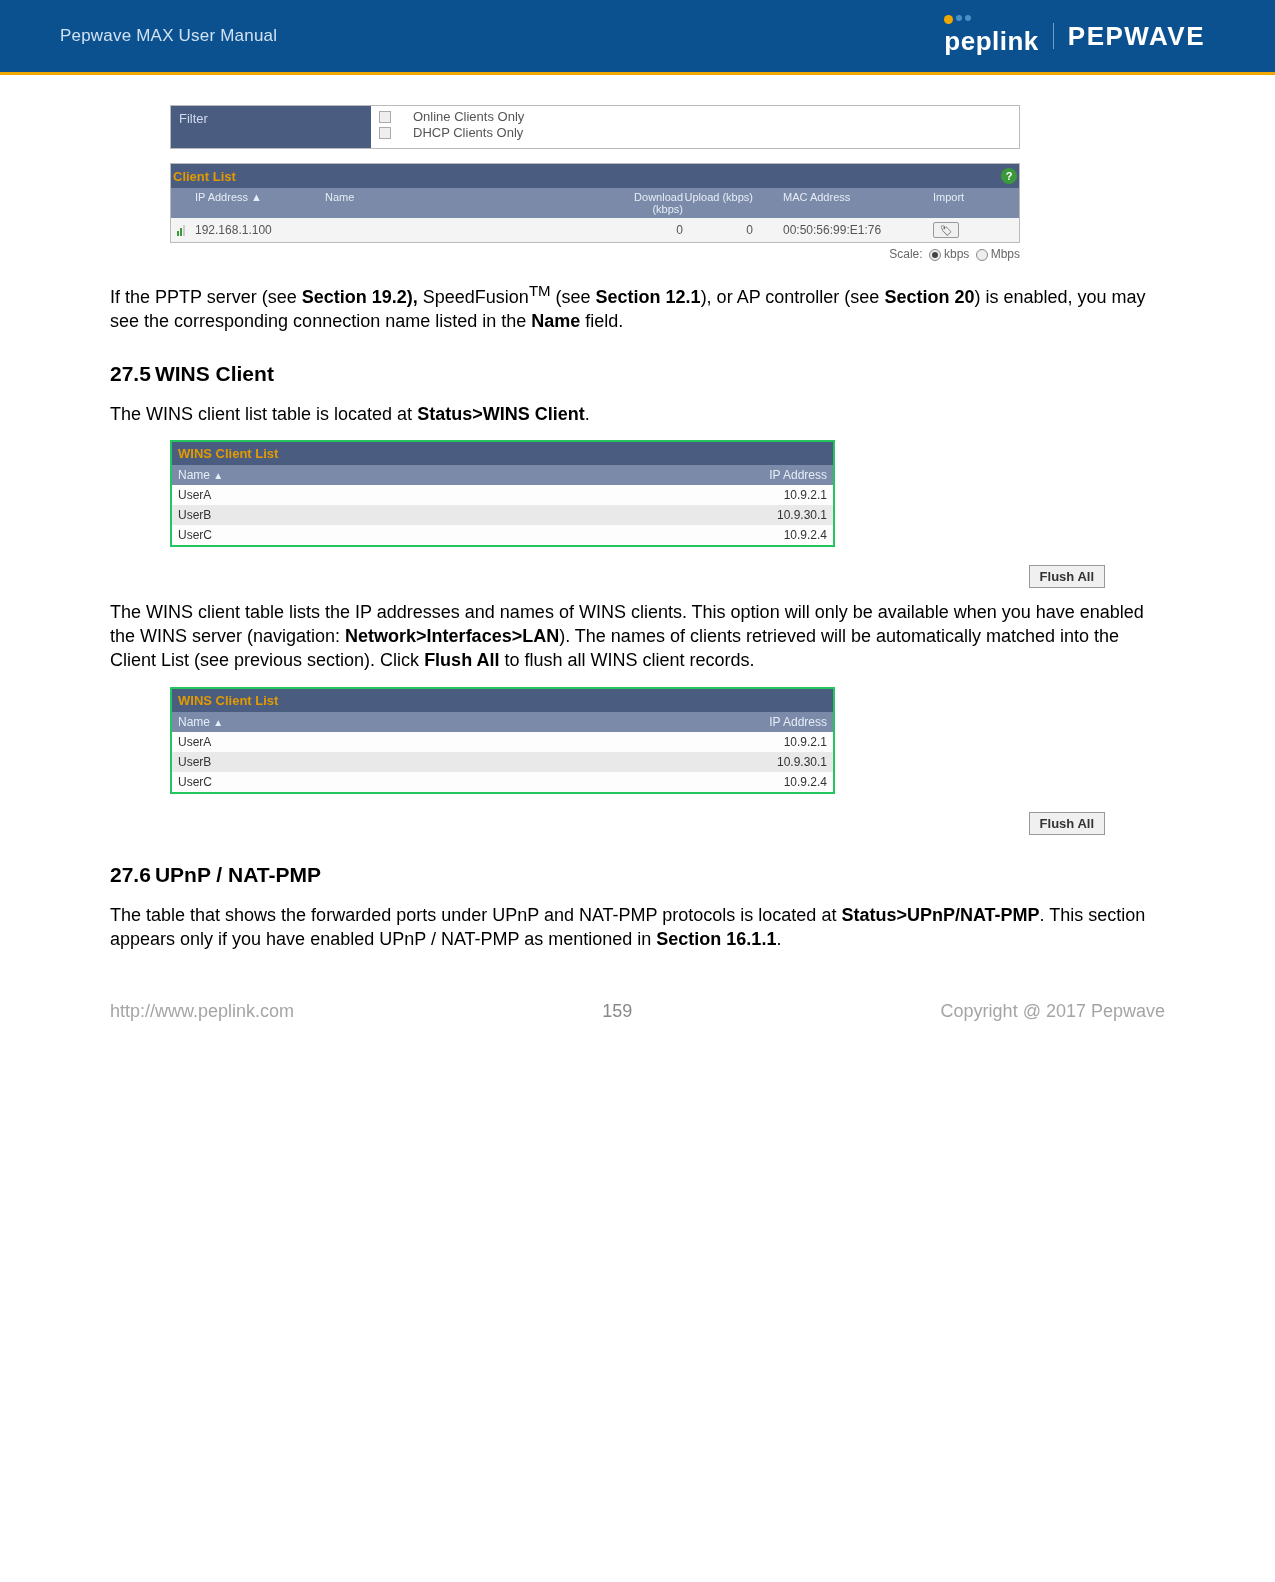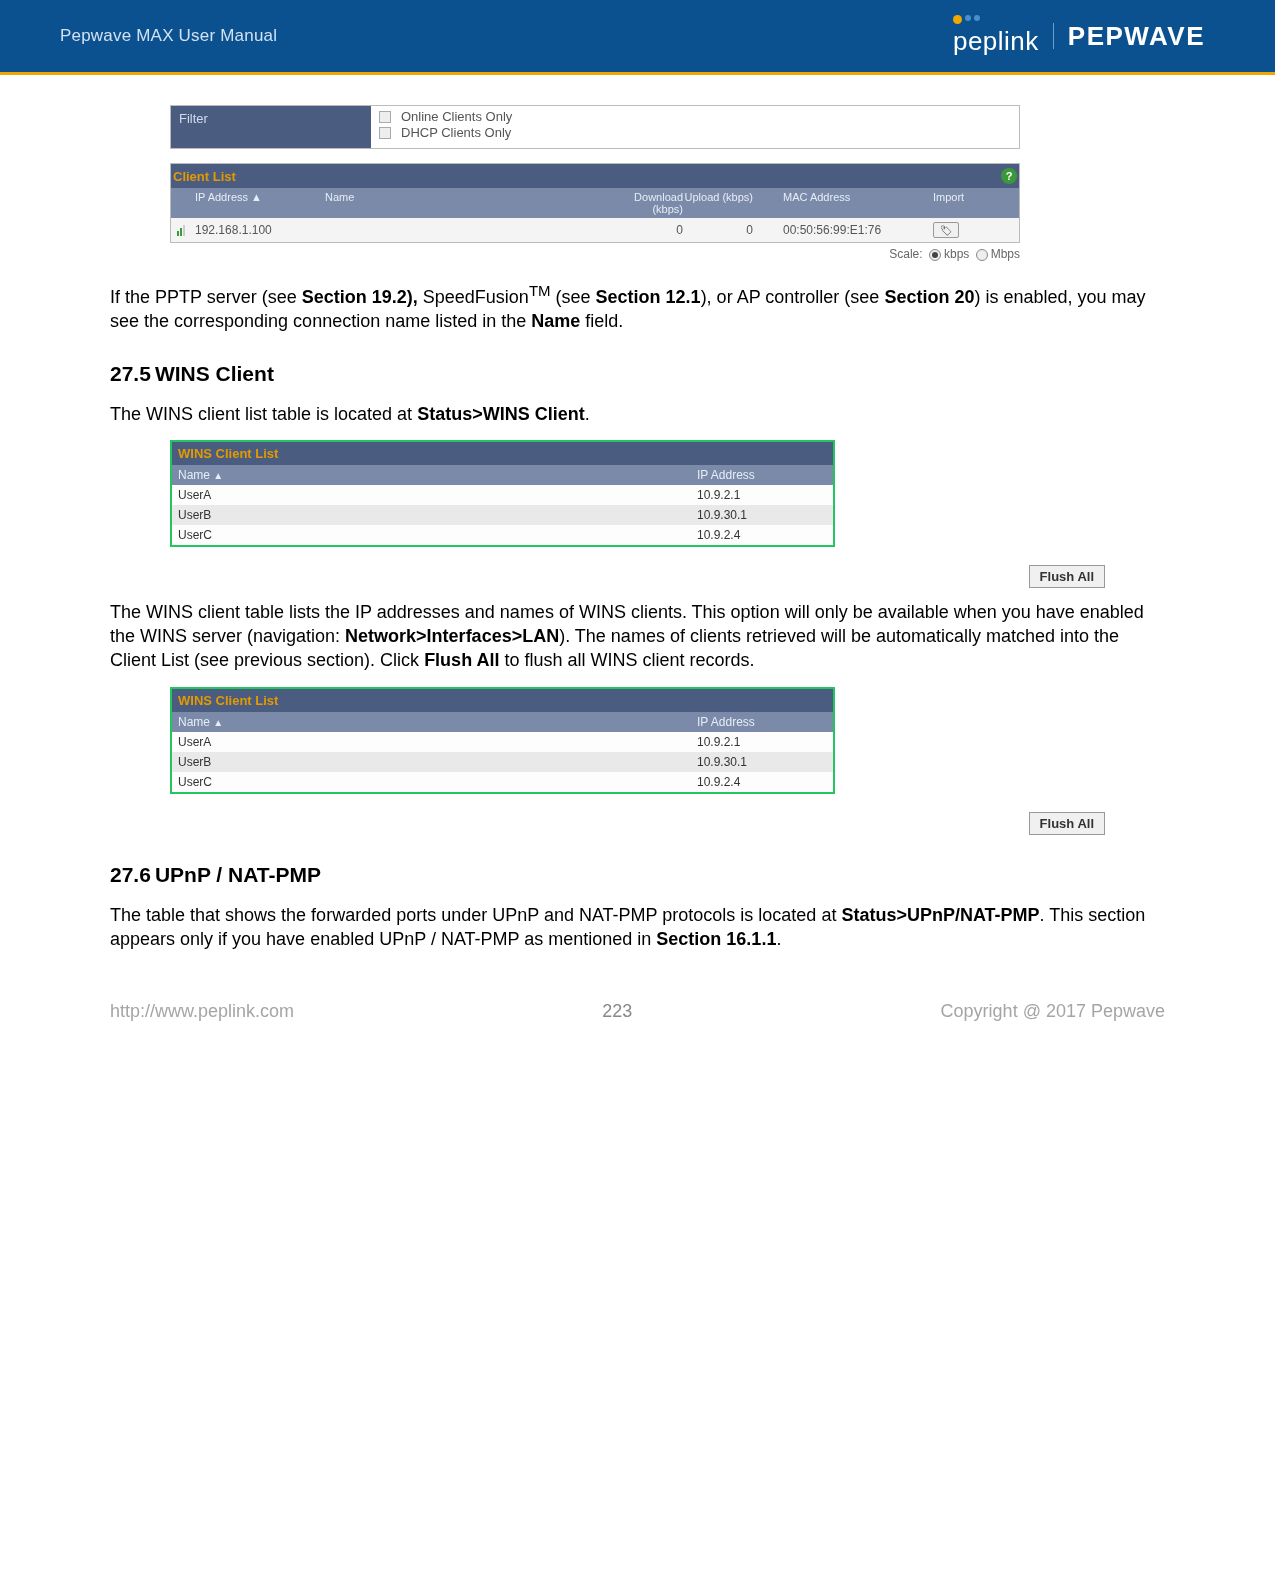--- a/index.html
+++ b/index.html
@@ -1,33 +1,33 @@
 <!DOCTYPE html>
 <html><head>
 <meta charset="utf-8">
 <style>
   * { margin:0; padding:0; box-sizing:border-box; }
   body { font-family: Arial, Helvetica, sans-serif; background:#fff; color:#000; width:1275px; }
   .page { width:1275px; }
   .header { background:#0b5190; height:75px; border-bottom:3px solid #f0a800; display:flex; justify-content:space-between; align-items:center; padding:0 70px 0 60px; }
   .manual { color:#d0e1f2; font-size:17px; font-weight:300; letter-spacing:0.2px; }
   .brand { color:#fff; font-size:26px; font-weight:400; letter-spacing:0.5px; display:flex; align-items:center; gap:14px; }
-  .brand .pep { font-weight:400; display:flex;align-items:flex-end;gap:2px;text-align:center;}
+  .brand .pep { font-weight:700; display:flex;align-items:flex-end;gap:2px;text-align:center;}
   .brand .divider { width:1px; height:26px; background:#6ea0cc; }
   .brand .pw { font-weight:700; letter-spacing:1.5px; }
   .dots { display:flex; gap:3px; margin-bottom:2px; margin-right:2px;}
   .dot{width:6px;height:6px;border-radius:50%;background:#4a8fc7;}
   .dot.big{width:9px;height:9px;background:#f0a800;border-radius:50%;}
   .dotwrap{display:flex;flex-direction:column;align-items:flex-start;}
   .content { padding:30px 110px 40px 110px; }
   .figwrap{ margin:0 0 20px 60px; }
   .filterbar{ display:flex; border:1px solid #bbb; height:44px; width:850px;}
   .filterbar .lbl{ background:#4a5c7f;color:#d0daf0;width:200px;padding:5px 8px;font-size:13px;}
   .filterbar .opts{ flex:1;padding:3px 8px;font-size:13px;color:#555;display:flex;flex-direction:column;gap:1px;}
-  .chk{display:flex;align-items:center;gap:10px;}
+  .chk{display:flex;align-items:center;gap:22px;}
   .chk .box{width:12px;height:12px;border:1px solid #aaa;background:#eee;}
   .clientlist{margin-top:14px;width:850px;border:1px solid #bbb;}
   .cl-title{background:#4a5c7f;color:#e39a00;font-weight:700;font-size:13px;padding:4px 2px;display:flex;justify-content:space-between;align-items:center;}
   .help-icon{width:16px;height:16px;border-radius:50%;background:#3a9a3a;color:#fff;font-size:11px;display:flex;align-items:center;justify-content:center;font-weight:700;}
   .cl-head{background:#7a8aa8;color:#e6edf7;font-size:11px;display:flex;padding:3px 6px;}
   .cl-head .col-a{width:18px;}
   .col-ip{width:130px;}
   .col-name{flex:1;}
   .col-dl{width:80px;text-align:right;}
   .col-ul{width:70px;text-align:right;}
@@ -43,21 +43,21 @@
   .scale{text-align:right;font-size:12px;color:#666;margin-top:4px;width:850px;}
   .radio{display:inline-block;width:12px;height:12px;border:1px solid #888;border-radius:50%;background:#eee;vertical-align:middle;margin:0 3px;position:relative;}
   .radio.sel::after{content:'';width:6px;height:6px;background:#444;border-radius:50%;position:absolute;top:2px;left:2px;}
   p.body{font-size:18px;line-height:1.35;margin:12px 0;}
   h2.sec{font-size:21px;font-weight:700;margin:28px 0 16px 0;}
   h2.sec .num{margin-right:4px;}
   .wins{margin:14px 0 18px 60px;width:665px;border:2px solid #22c55e;}
   .wins-title{background:#4a5c7f;color:#e39a00;font-weight:700;font-size:13px;padding:4px 6px;}
   .wins-head{background:#7a8aa8;color:#e6edf7;font-size:12px;display:flex;padding:3px 6px;}
   .w-name{flex:1;}
-  .w-ip{width:130px;text-align:left;}
+  .w-ip{width:130px;text-align:right;}
   .tri{font-size:10px;}
   .wins-row{display:flex;font-size:12px;color:#333;padding:3px 6px;gap:36px;}
   .wins-row:nth-child(even){background:#e9e9e9;}
   .wins-row:nth-child(odd){background:#fdfdfd;}
   .flush{text-align:right;margin:10px 60px 10px 0;}
   .flush .btn{display:inline-block;background:#f0f0f0;border:1px solid #999;padding:3px 10px;font-size:13px;font-weight:700;color:#333;}
   .footer{display:flex;justify-content:space-between;color:#a5a5a5;font-size:18px;margin-top:50px;}
   .footer .mid{color:#888;}
 </style>
 </head>
@@ -192,18 +192,18 @@
     <div class="flush"><span class="btn">Flush All</span></div>
 
     <h2 class="sec"><span class="num">27.6</span><span>UPnP / NAT-PMP</span></h2>
 
     <p class="body">
       <span>The table that shows the forwarded ports under UPnP and NAT-PMP protocols is located at </span><b>Status&gt;UPnP/NAT-PMP</b><span>. This section appears only if you have enabled UPnP / NAT-PMP as mentioned in </span><b>Section </b><b>16.1.1</b><span>.</span>
     </p>
 
     <div class="footer">
       <span>http://www.peplink.com</span>
-      <span class="mid">223</span>
+      <span class="mid">159</span>
       <span>Copyright @ 2017 Pepwave</span>
     </div>
 
   </div>
 </div>
 
 </body></html>

